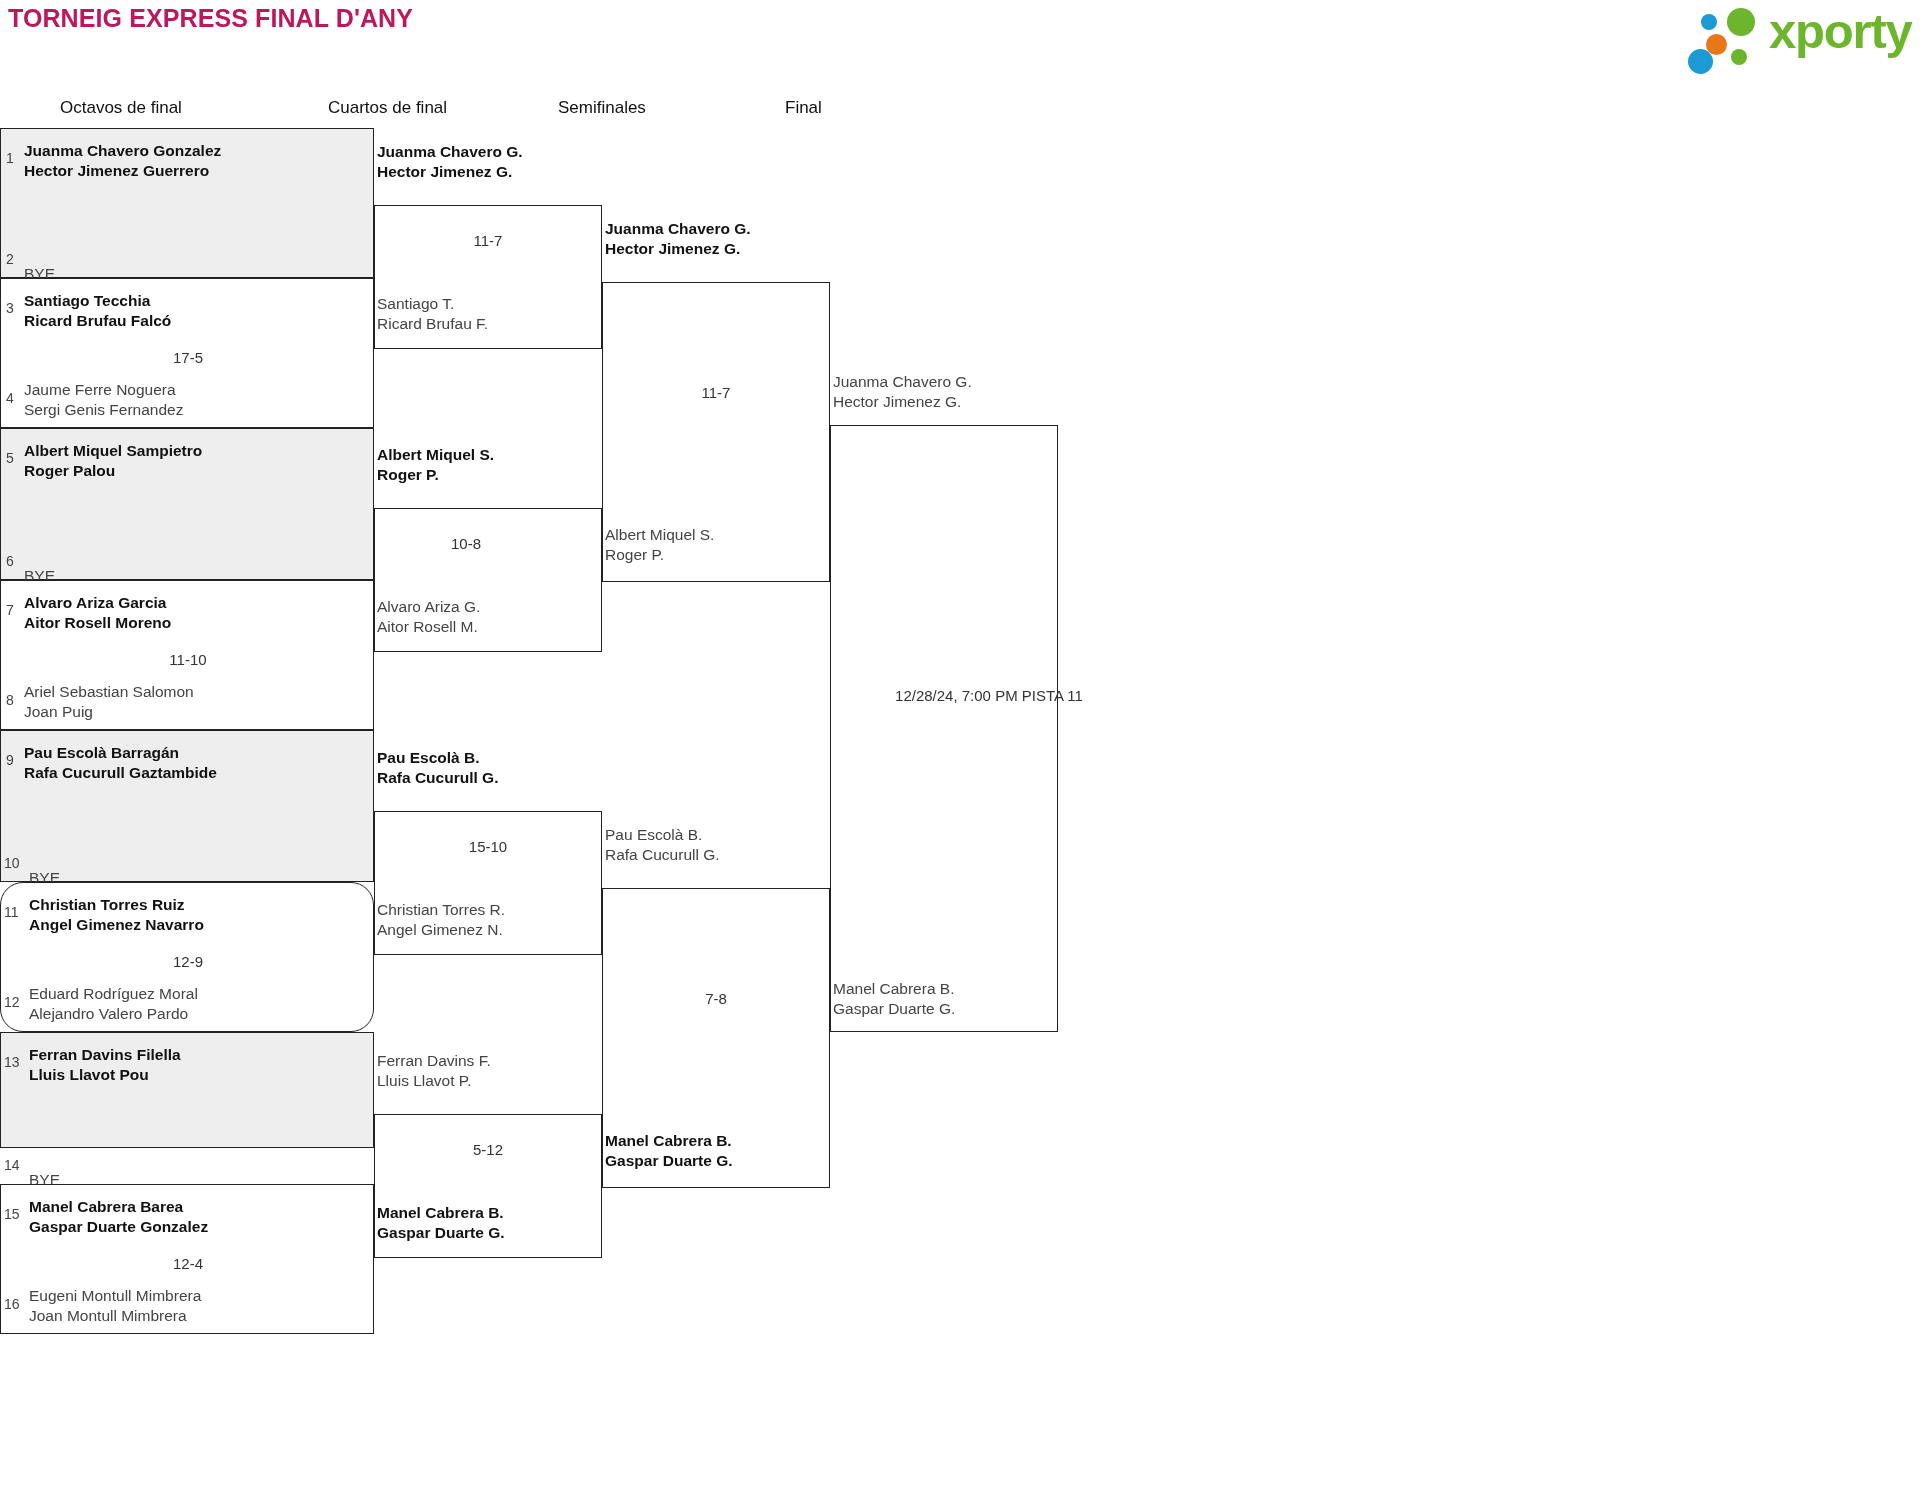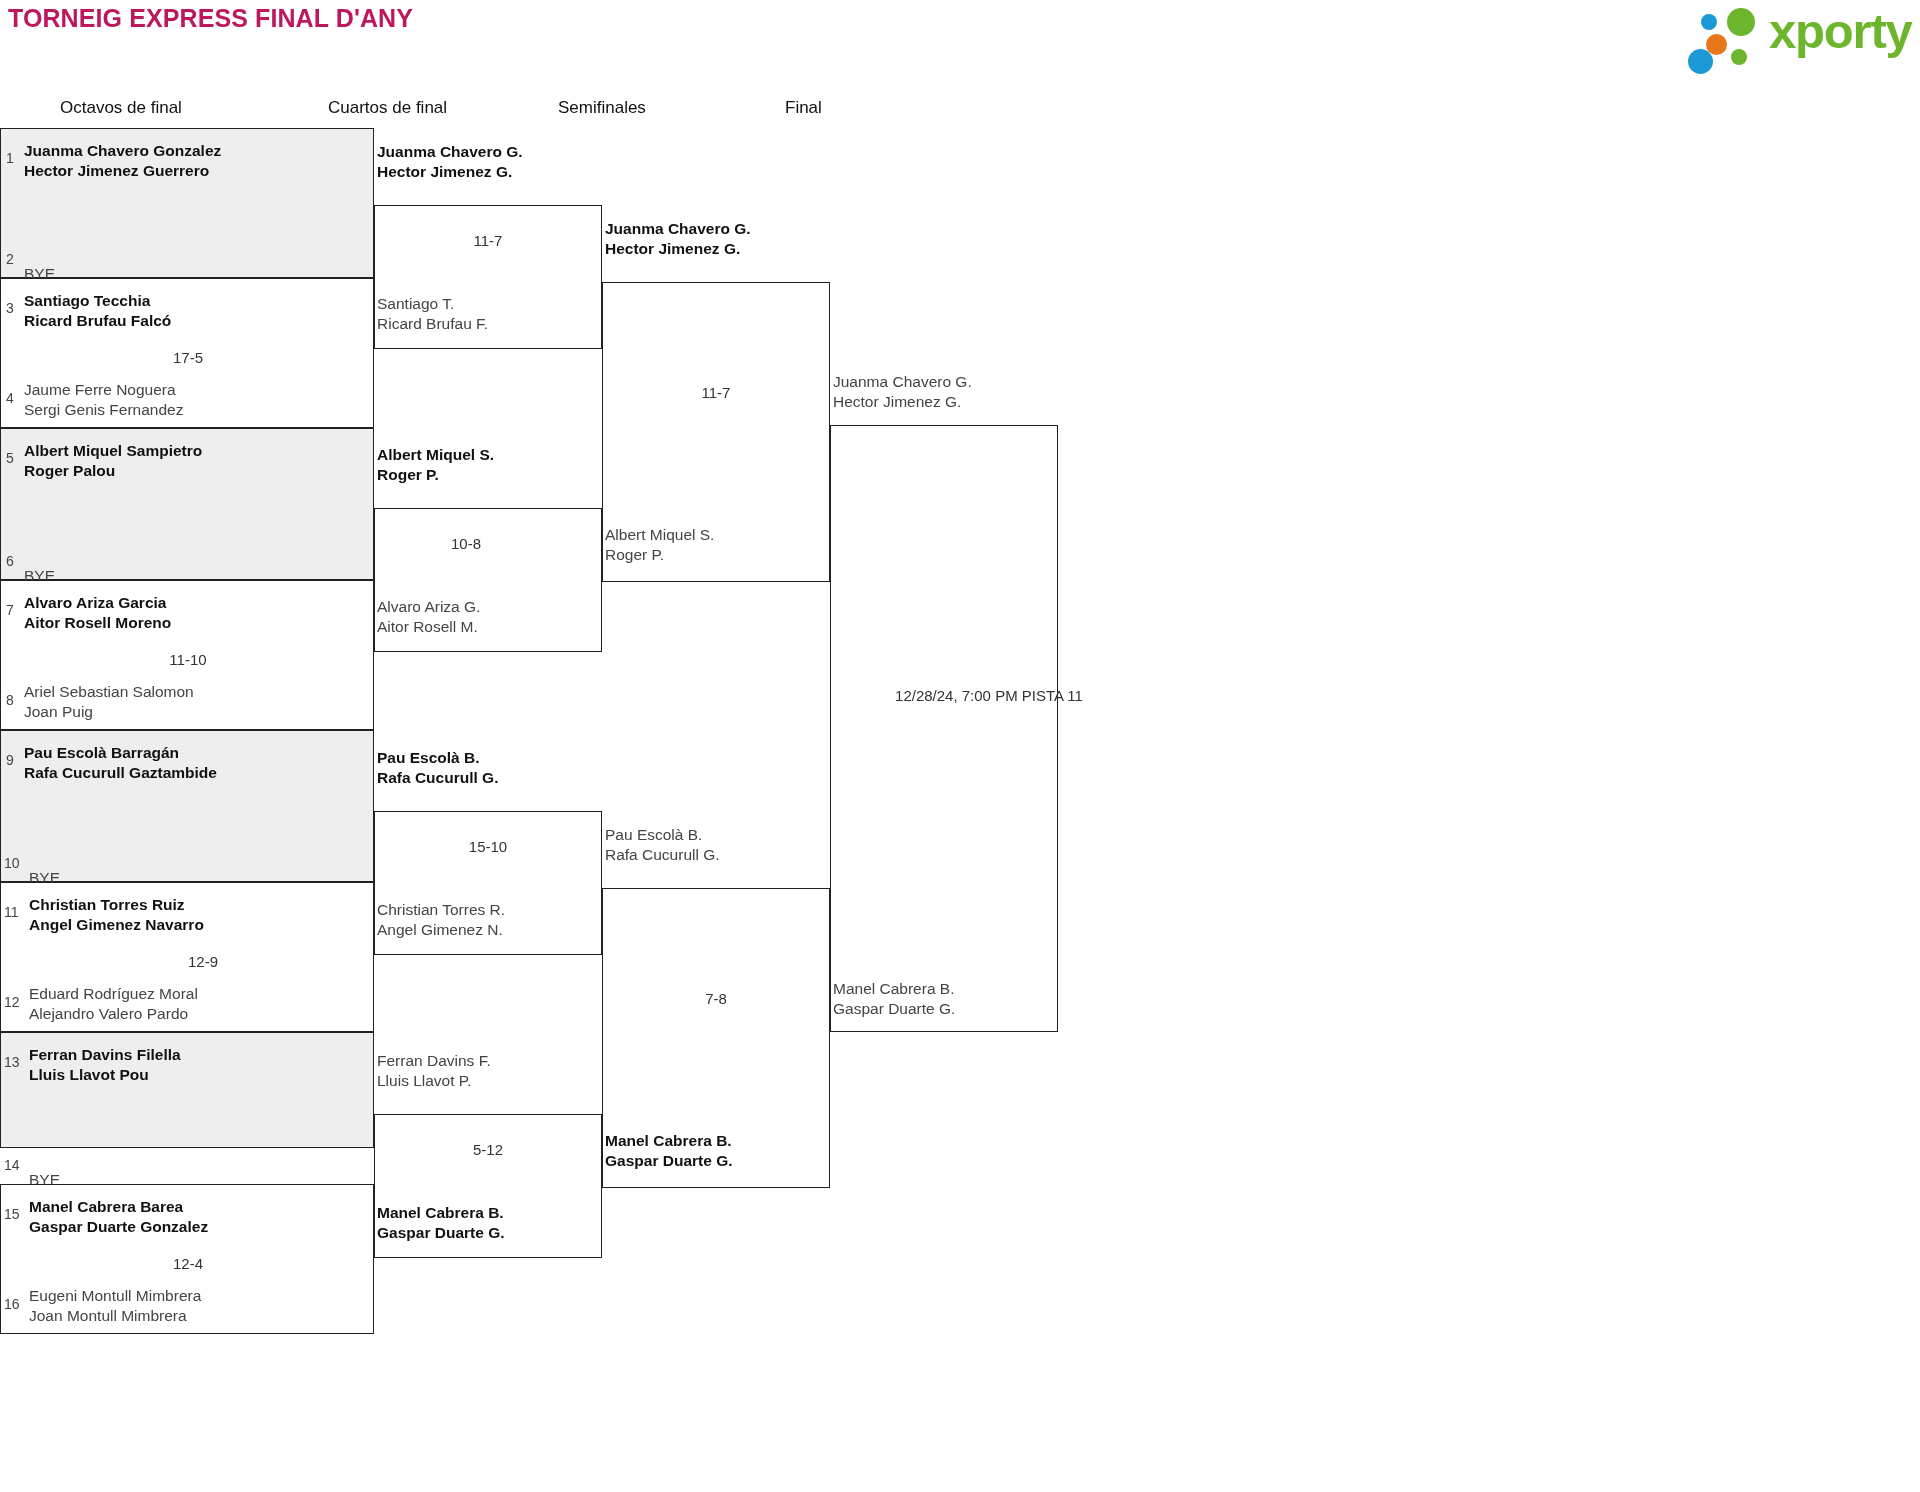--- a/index.html
+++ b/index.html
@@ -192,27 +192,27 @@
 <div class="seed-cell shaded bordered" style="left:0px;top:730px;width:374px;height:152px;">
   <span class="seed-num" style="top:22px;">9</span>
   <span class="team winner" style="left:23px;top:12px;">
     <span class="l1">Pau Escolà Barragán</span>
     <span class="l2">Rafa Cucurull Gaztambide</span>
   </span>
   <span class="seed-num" style="top:125px;left:3px;">10</span>
   <span class="bye-label" style="left:28px;top:124px;">BYE</span>
 </div>
 
-<div class="seed-cell bordered" style="left:0px;top:882px;width:374px;height:150px;">
+<div class="seed-cell bordered" style="left:0px;top:882px;width:374px;height:150px;border-radius:23px;">
   <span class="seed-num" style="top:22px;left:3px;">11</span>
   <span class="team winner" style="left:28px;top:12px;">
     <span class="l1">Christian Torres Ruiz</span>
     <span class="l2">Angel Gimenez Navarro</span>
   </span>
-  <span class="score" style="left:0px;top:70px;width:374px;margin-left:15px;">12-9</span>
+  <span class="score" style="left:0px;top:70px;width:374px;">12-9</span>
   <span class="seed-num" style="top:112px;left:3px;">12</span>
   <span class="team loser" style="left:28px;top:101px;">
     <span class="l1">Eduard Rodríguez Moral</span>
     <span class="l2">Alejandro Valero Pardo</span>
   </span>
 </div>
 
 <div class="seed-cell shaded bordered" style="left:0px;top:1032px;width:374px;height:116px;">
   <span class="seed-num" style="top:22px;left:3px;">13</span>
   <span class="team winner" style="left:28px;top:12px;">

